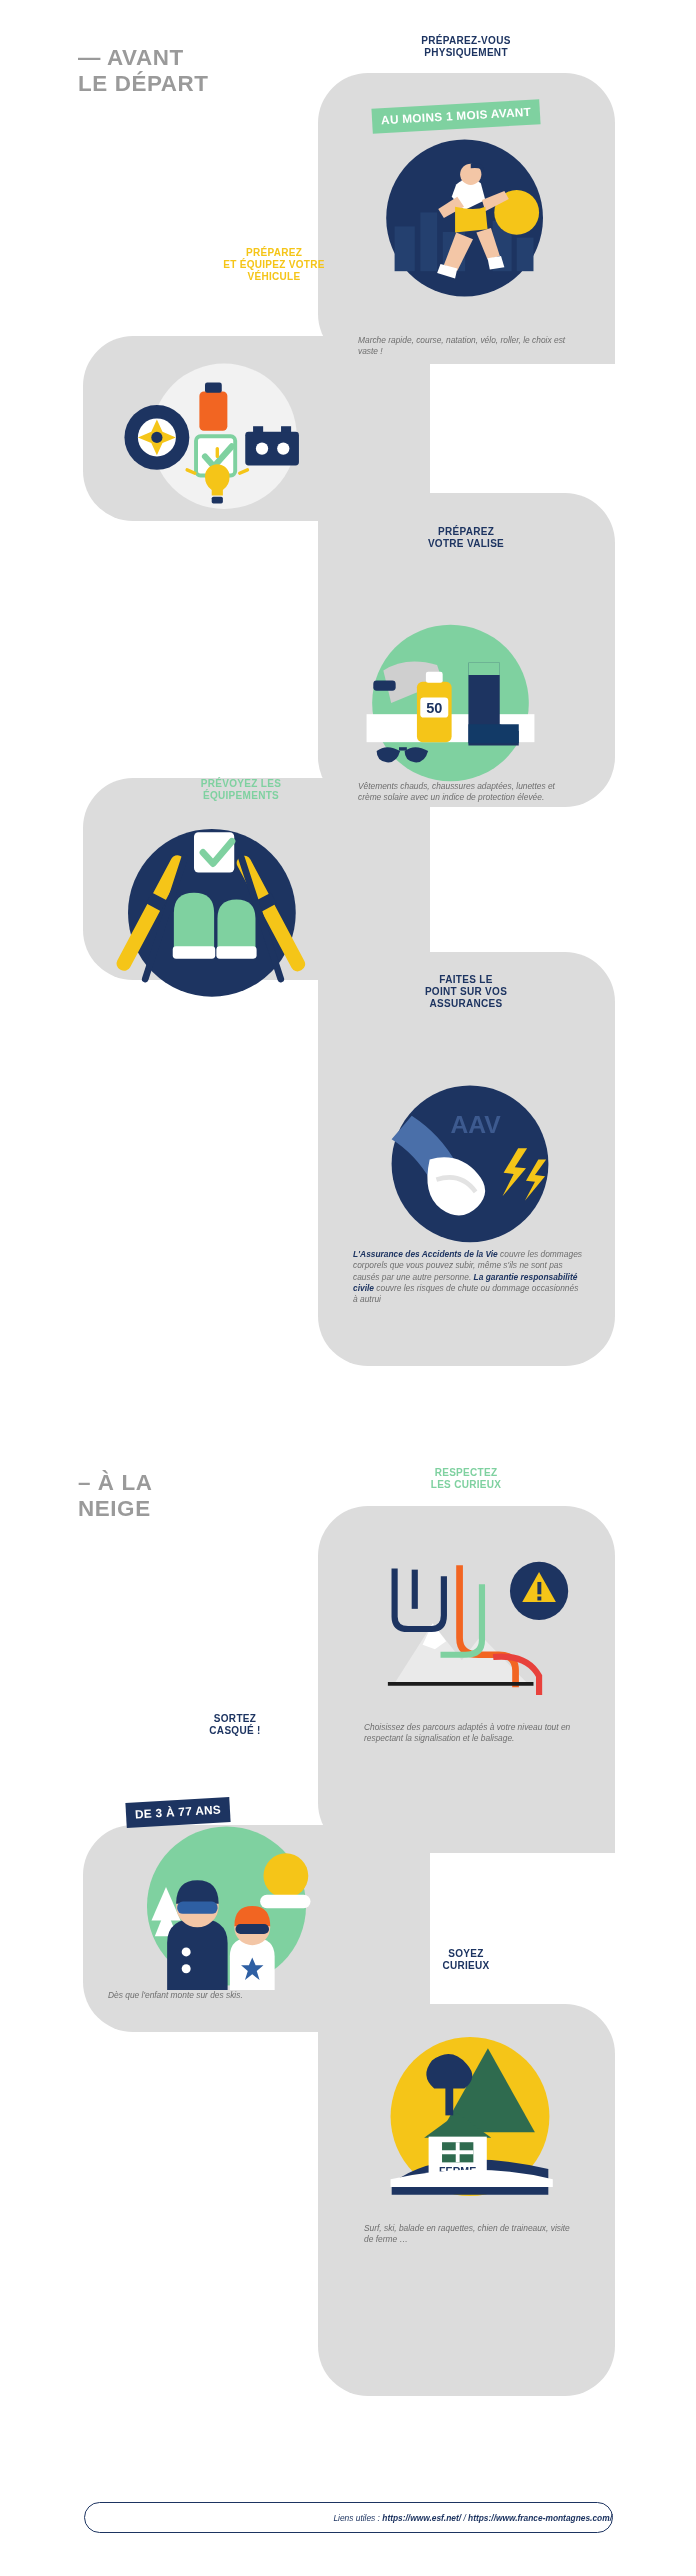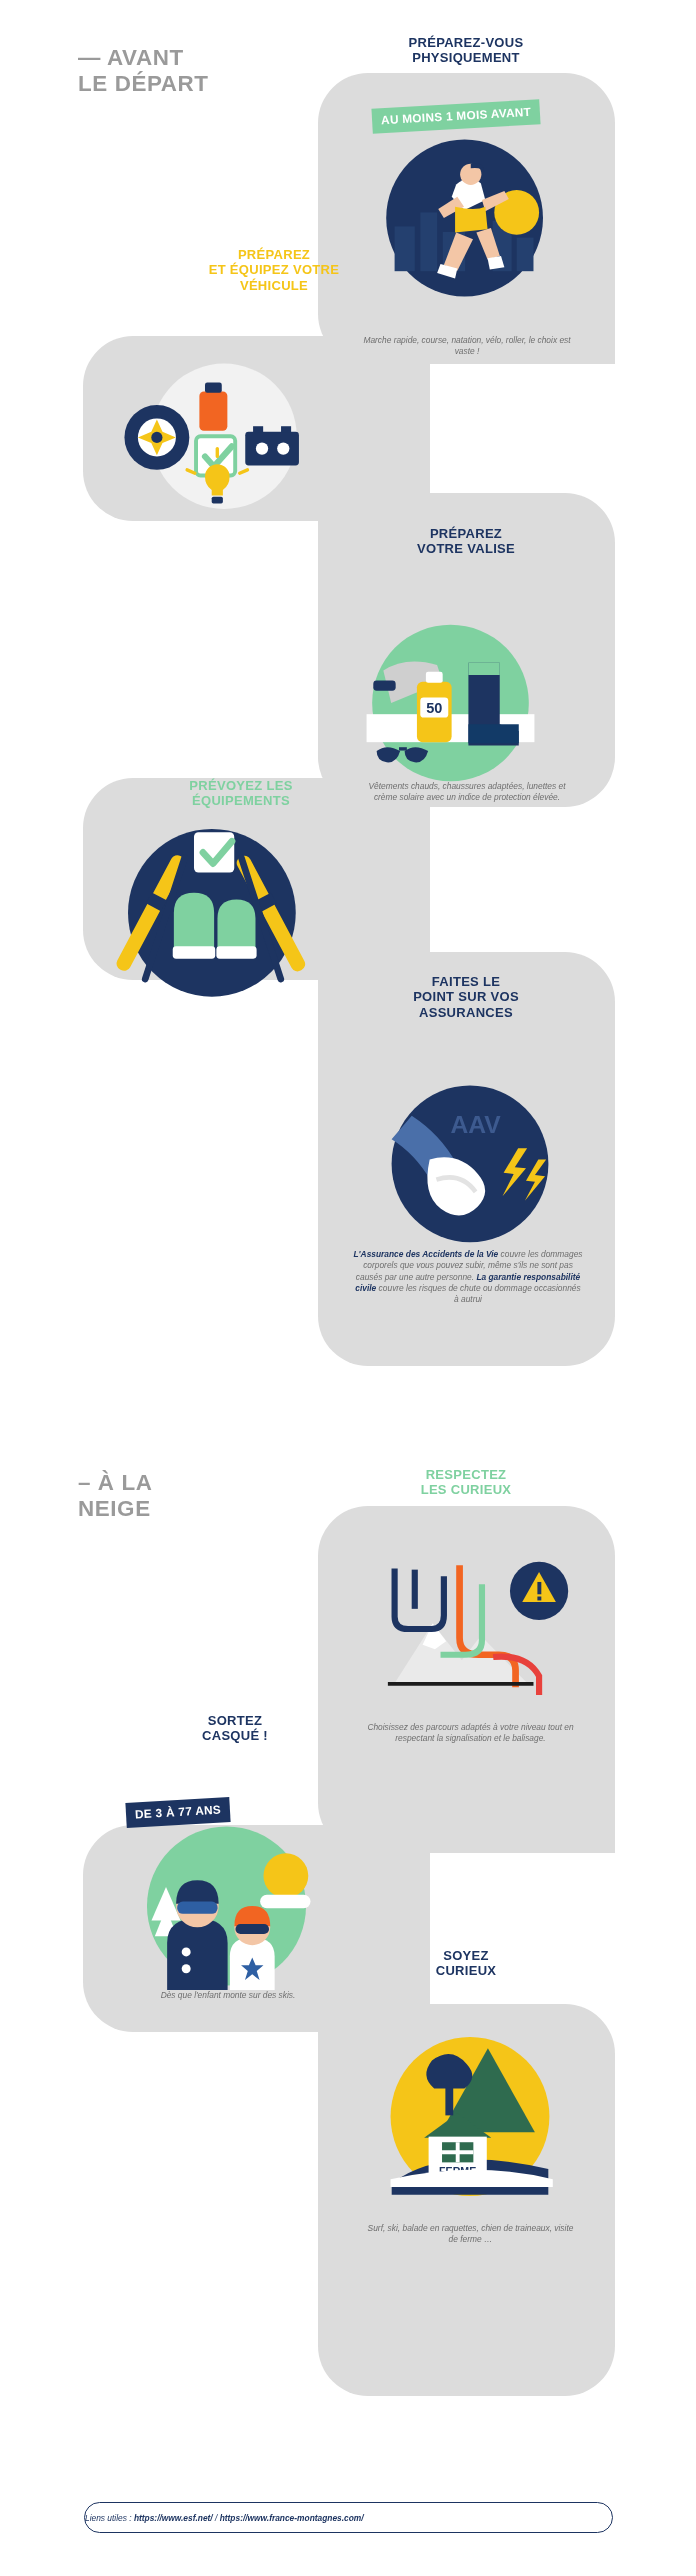--- a/index.html
+++ b/index.html
@@ -22,29 +22,28 @@
     line-height: 1.18;
     font-size: 22.4px;
   }
 
   .step-title {
     position: absolute;
     font-weight: bold;
     text-align: center;
     line-height: 1.18;
     letter-spacing: 0.3px;
-    font-size: 13px;
+    font-size: 10px;
   }
   .navy { color: #1d3461; }
   .yellow { color: #f5c518; }
   .green { color: #7fd1a0; }
 
   .caption {
     position: absolute;
-    text-align: center;
     color: #6e6e6e;
     font-size: 8.4px;
     line-height: 1.35;
     font-style: italic;
   }
   .caption b { color: #1d3461; }
 
   .badge {
     position: absolute;
     color: #ffffff;
@@ -63,21 +62,21 @@
   .footer-bar {
     position: absolute;
     left: 84px;
     top: 2502px;
     width: 529px;
     height: 31px;
     border: 1.1px solid #1d3461;
     border-radius: 15.7px;
     display: flex;
     align-items: center;
-    justify-content: flex-start;
+    justify-content: flex-end;
     background: #fff;
   }
   .footer-bar span {
     font-size: 8.4px;
     color: #1d3461;
     font-style: italic;
   }
   .footer-bar b { font-style: italic; }
 
   .divider-gap { position: absolute; background: #ffffff; }
@@ -330,21 +329,21 @@
     <circle cx="118" cy="262" r="8" fill="#ffffff"></circle>
 
     <path d="M196 300 l0 -60 q0 -34 40 -34 q40 0 40 34 l0 60 z" fill="#ffffff"></path>
     <circle cx="236" cy="188" r="32" fill="#f3c6a6"></circle>
     <path d="M204 186 q0 -36 32 -36 q32 0 32 36 z" fill="#f26522"></path>
     <rect x="206" y="182" width="60" height="18" rx="9" fill="#1d3461"></rect>
     <path d="M236 242 l6 14 14 0 -12 10 5 16 -13 -10 -13 10 5 -16 -12 -10 14 0 z" fill="#2e5fa3"></path>
   </svg>
 </div>
 
-<div class="caption" style="left:116px; top:1990px; width:224px;">
+<div class="caption" style="left:108px; top:1990px; width:224px;">
   <span>Dès que l'enfant monte sur des skis.</span>
 </div>
 
 <div class="step-title navy" style="left:329px; top:1948px; width:274px;">
   <div>SOYEZ</div>
   <div>CURIEUX</div>
 </div>
 
 <div class="illus" style="left:358px; top:2027px; width:224px; height:179px;">
   <svg width="224" height="179" viewBox="0 0 400 320" xmlns="http://www.w3.org/2000/svg">

